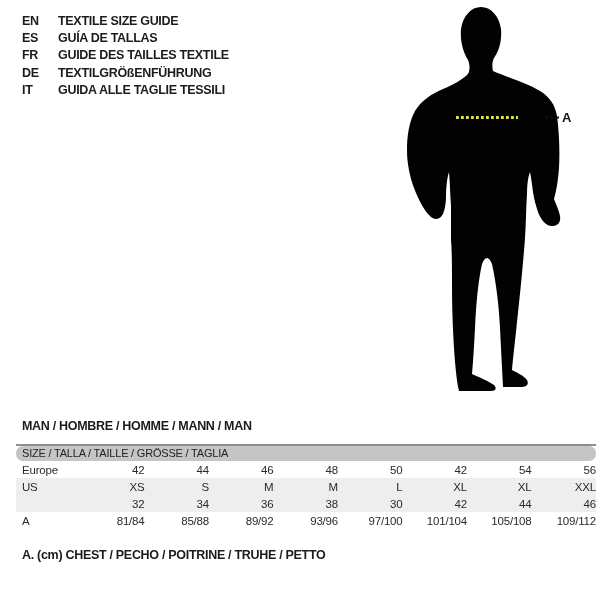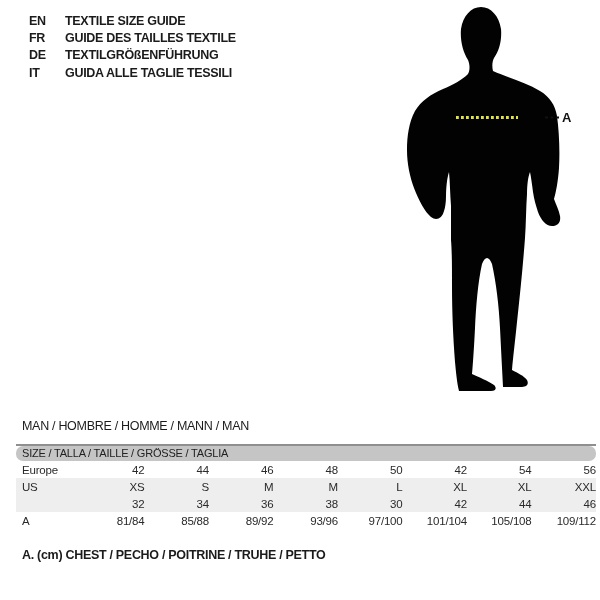--- a/index.html
+++ b/index.html
@@ -3,30 +3,30 @@
 <meta charset="utf-8">
 <style>
   html,body { margin:0; padding:0; background:#fff; }
   .page {
     position:relative; width:600px; height:600px; background:#ffffff;
     font-family:"Liberation Sans", sans-serif; color:#1b1b1b; overflow:hidden;
   }
   
   .langs { position:absolute; left:22px; top:12px; }
   .lang-row { display:flex; height:17.4px; align-items:center;
-              font-weight:700; font-size:12.5px; letter-spacing:-0.3px;margin-left:7px; }
+              font-weight:700; font-size:12.5px; letter-spacing:-0.3px; }
   .lang-code { width:36px; }
   
   .cats { position:absolute; left:22px; top:110px;
           font-weight:700; font-size:12.5px; line-height:17px; letter-spacing:-0.3px; }
   
   .fig { position:absolute; left:400px; top:0; width:200px; height:410px; }
   
   .man-title { position:absolute; left:22px; top:419px;
-               font-weight:400; font-size:12.5px; letter-spacing:-0.3px; }
+               font-weight:700; font-size:12.5px; letter-spacing:-0.3px; }
   
   .size-table { position:absolute; left:16px; top:444px; width:580px;
                 border-top:2px solid #8f8f8f; }
   .thead { height:15px; background:#c5c5c5; font-size:11px; line-height:15px;
            padding-left:6px; color:#222; letter-spacing:-0.2px;border-radius:7px; }
   .trow { display:grid; grid-template-columns:64px repeat(8,1fr);
           height:17px; align-items:center; font-size:11.5px; color:#2a2a2a;
           letter-spacing:-0.2px; }
   .trow .lbl { padding-left:6px; }
   .trow .cell { text-align:right; }
@@ -38,20 +38,24 @@
 </style>
 </head>
 <body>
 
 <div class="page">
 
   <div class="langs">
     <div class="lang-row">
       <span class="lang-code">EN</span>
       <span>TEXTILE SIZE GUIDE</span>
+    </div>
+    <div class="lang-row">
+      <span class="lang-code">ES</span>
+      <span>GUÍA DE TALLAS</span>
     </div>
     <div class="lang-row">
       <span class="lang-code">FR</span>
       <span>GUIDE DES TAILLES TEXTILE</span>
     </div>
     <div class="lang-row">
       <span class="lang-code">DE</span>
       <span>TEXTILGRÖßENFÜHRUNG</span>
     </div>
     <div class="lang-row">

